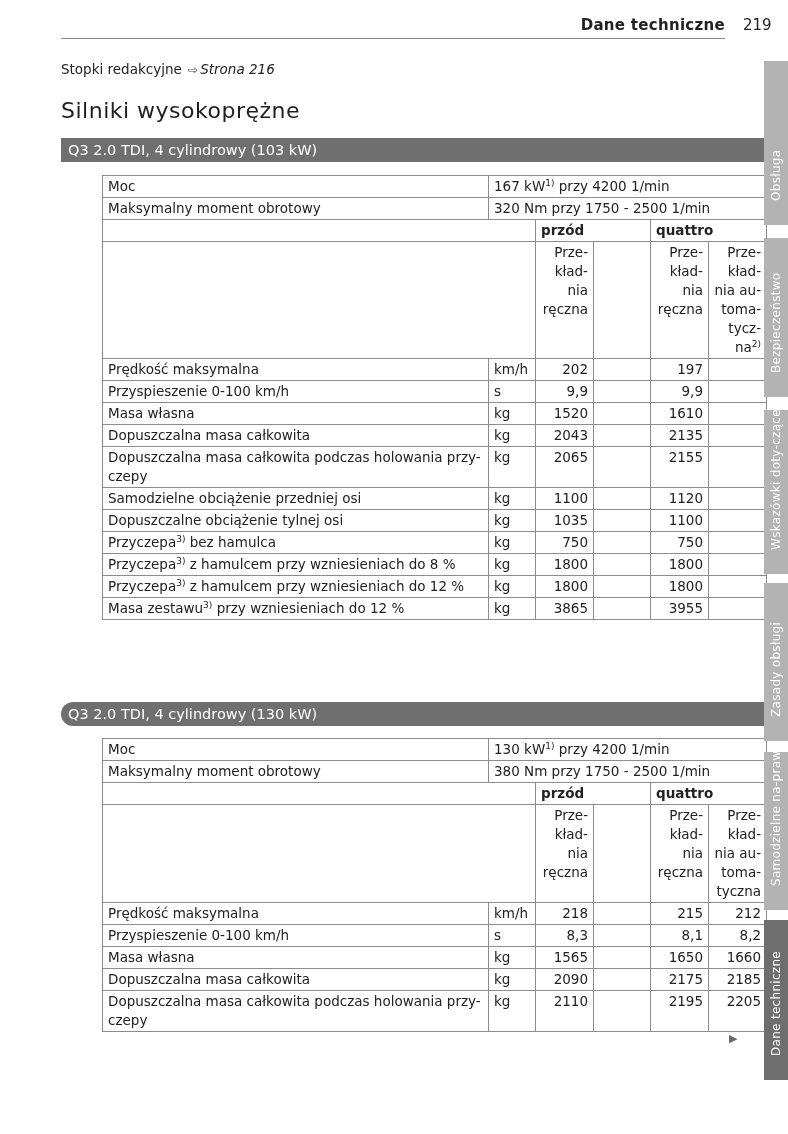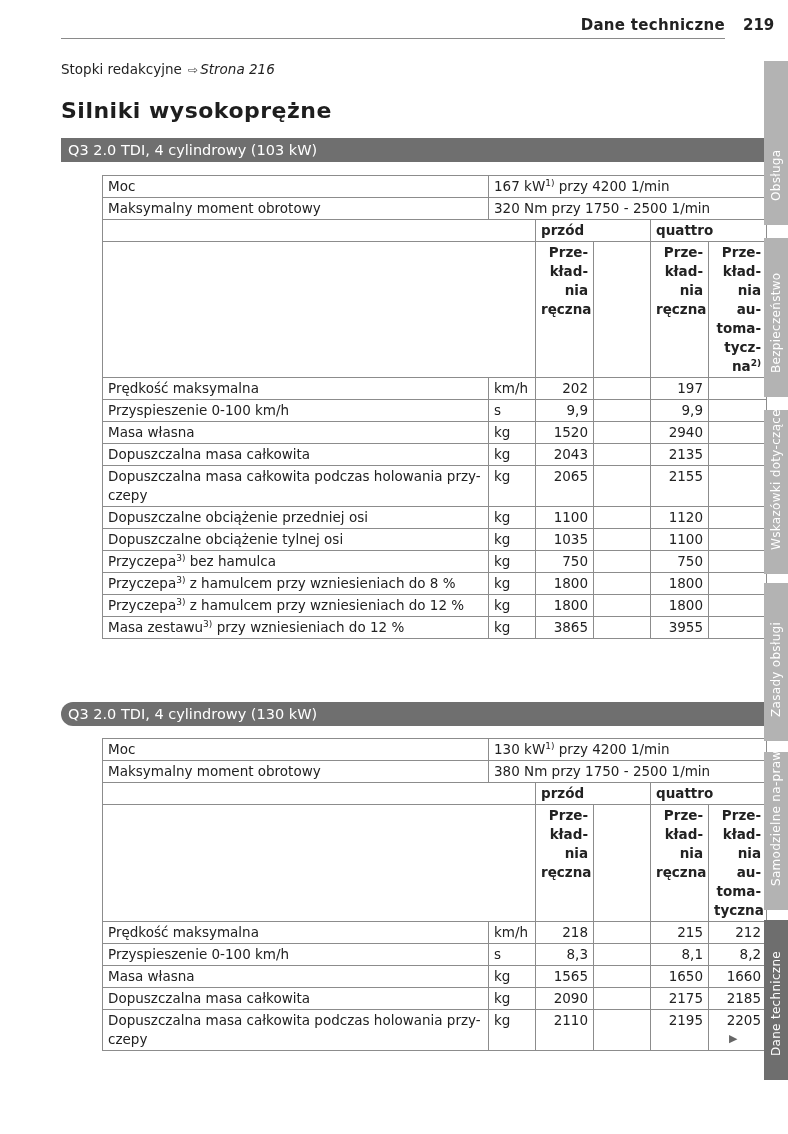--- a/index.html
+++ b/index.html
@@ -1,34 +1,34 @@
 <!DOCTYPE html>
 <html><head>
 <meta charset="utf-8">
 <style>
   html, body { margin:0; padding:0; background:#ffffff; }
   body { width:788px; height:1134px; position:relative; overflow:hidden;
          font-family:"DejaVu Sans", sans-serif; color:#222; }
   .header { position:absolute; top:10px; left:61px; width:664px; height:28px;
             border-bottom:1px solid #8a8a8a; }
   .header-title { position:absolute; right:0; top:6px; font-size:15px; font-weight:bold; letter-spacing:0.3px; color:#222; }
-  .page-number { position:absolute; left:743px; top:16px; font-size:15px; font-weight:bold; color:#222; }
+  .page-number { position:absolute; left:743px; top:16px; font-size:15px; font-weight:normal; color:#222; }
   .crossref { position:absolute; left:61px; top:61px; font-size:13.5px; color:#222; }
   .crossref .arrow { font-size:12px; color:#444; margin:0 2px; }
   .crossref .ref-link { font-style:italic; }
-  .section-title { position:absolute; left:61px; top:98px; font-size:22px; font-weight:bold; letter-spacing:0.5px; color:#1e1e1e; }
+  .section-title { position:absolute; left:61px; top:98px; font-size:22px; font-weight:normal; letter-spacing:0.5px; color:#1e1e1e; }
   .engine-bar { position:absolute; left:61px; width:776px; height:24px; background:#6f6f6f;
                 color:#fff; font-size:14.5px; line-height:24px; padding-left:7px; box-sizing:border-box; }
   table.spec { position:absolute; left:61px; width:665px; border-collapse:collapse; table-layout:fixed;
                font-size:13.5px; color:#222;margin-left:41px; }
   table.spec td { border:1px solid #8c8c8c; padding:1px 5px; vertical-align:top; line-height:19px; }
   table.spec { border:1.5px solid #555; }
   td.num { text-align:right; }
   td.hdr { text-align:left; font-weight:bold; }
-  td.trans { text-align:right; font-weight:bold; line-height:21px; padding-top:3px; }
+  td.trans { text-align:right; font-weight:normal; line-height:21px; padding-top:3px; }
   sup { font-size:9px; line-height:0; }
   .cont-arrow { position:absolute; left:729px; top:1032px; font-size:11px; color:#666; }
   .sidetab { position:absolute; left:764px; width:24px; background:#b3b3b3; color:#fff; }
   .sidetab.active { background:#6e6e6e; }
   .sidetab span { position:absolute; left:50%; bottom:10px; transform-origin:0 0;
                   transform:rotate(-90deg) translate(0,-50%); white-space:nowrap;
                   font-size:12px; letter-spacing:0.3px; }
 </style>
 </head>
 <body>
@@ -104,41 +104,41 @@
         <td class="num">9,9</td>
         <td class="num"></td>
         <td class="num">9,9</td>
         <td class="num"></td>
       </tr>
       <tr>
         <td>Masa własna</td>
         <td>kg</td>
         <td class="num">1520</td>
         <td class="num"></td>
-        <td class="num">2940</td>
+        <td class="num">1610</td>
         <td class="num"></td>
       </tr>
       <tr>
         <td>Dopuszczalna masa całkowita</td>
         <td>kg</td>
         <td class="num">2043</td>
         <td class="num"></td>
         <td class="num">2135</td>
         <td class="num"></td>
       </tr>
       <tr>
         <td>Dopuszczalna masa całkowita podczas holowania przy-czepy</td>
         <td>kg</td>
         <td class="num">2065</td>
         <td class="num"></td>
         <td class="num">2155</td>
         <td class="num"></td>
       </tr>
       <tr>
-        <td>Dopuszczalne obciążenie przedniej osi</td>
+        <td>Samodzielne obciążenie przedniej osi</td>
         <td>kg</td>
         <td class="num">1100</td>
         <td class="num"></td>
         <td class="num">1120</td>
         <td class="num"></td>
       </tr>
       <tr>
         <td>Dopuszczalne obciążenie tylnej osi</td>
         <td>kg</td>
         <td class="num">1035</td>

